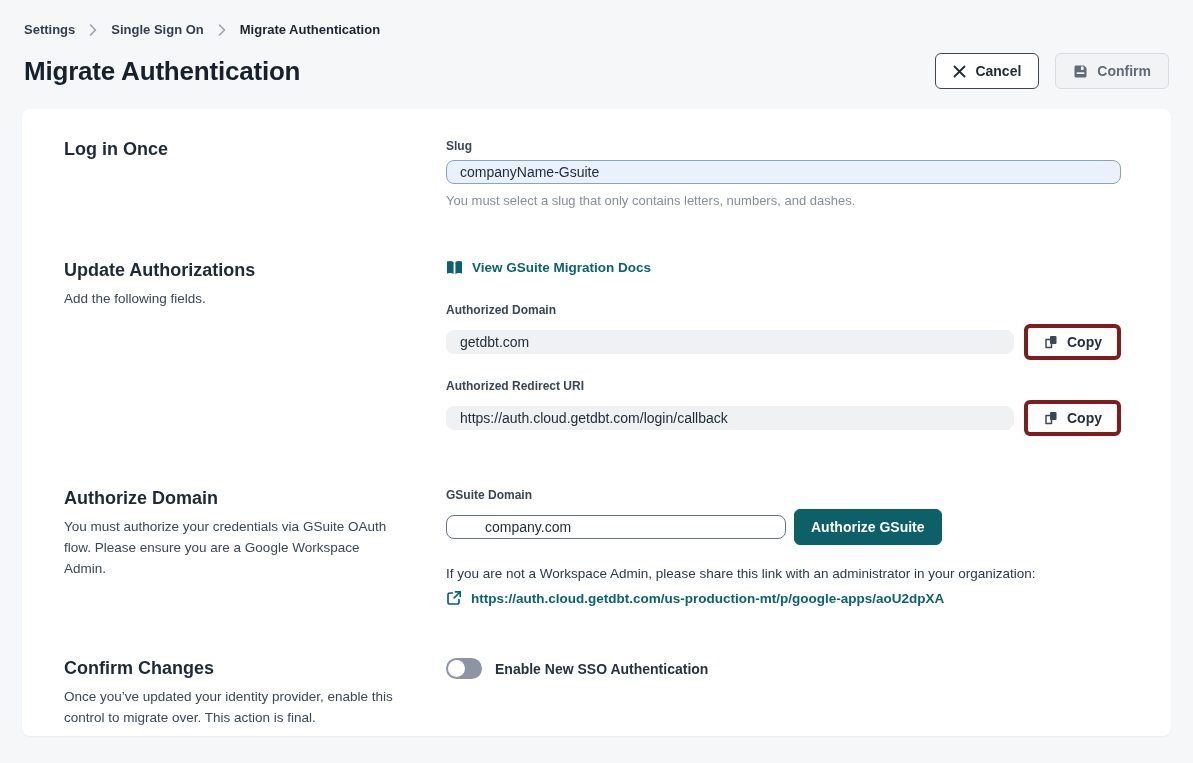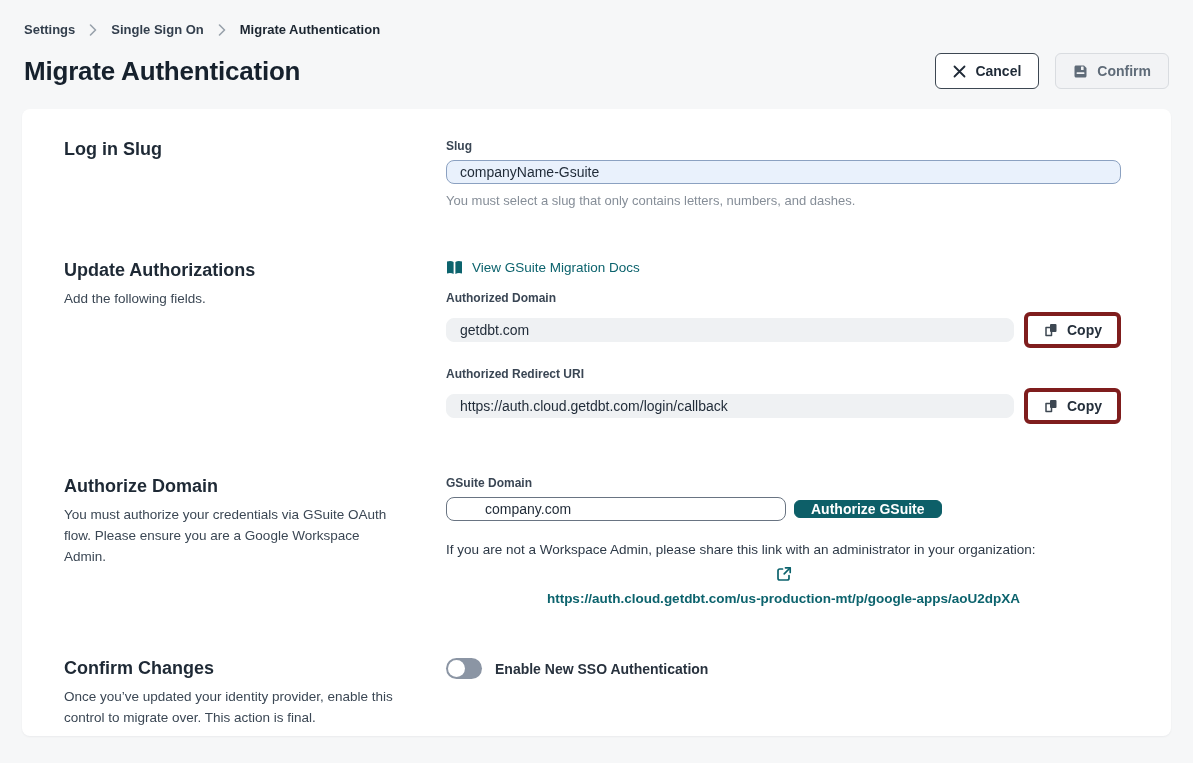--- a/index.html
+++ b/index.html
@@ -31,37 +31,37 @@
   .row + .row { margin-top: 52px; }
   .section-heading { font-size: 18px; font-weight: 700; color: #1e2935; }
   .section-desc { font-size: 13.5px; color: #3b4754; line-height: 1.55; max-width: 332px; margin-top: 8px; }
   .field-label { font-size: 12px; font-weight: 700; color: #3a4654; margin-bottom: 7px; }
   .text-input { width: 100%; height: 24px; border-radius: 8px; font-size: 14px; color: #1f2a37;
                 padding: 0 13px; font-family: "Liberation Sans", sans-serif; outline: none; }
   .slug-input { background: #e9f1fc; border: 1px solid #8ba1c1; }
   .help-text { font-size: 13px; color: #868e98; margin-top: 9px; }
   
   .docs-link { display: inline-flex; align-items: center; gap: 9px; color: #0c636d;
-               font-size: 13.5px; font-weight: 400; cursor: pointer; margin-bottom: 16px; }
+               font-size: 13.5px; font-weight: 700; cursor: pointer; margin-bottom: 28px; }
   
   .copy-row { display: flex; align-items: center; gap: 10px; }
   .readonly-input { flex: 1; background: #eff1f3; border: 1px solid #eff1f3; }
   .btn-copy { background: #ffffff; border: 4px solid #7f1d1d; color: #242f3b; height: 36px;
               padding: 0 15px; font-size: 14px; font-weight: 600; border-radius: 6px;
               display: inline-flex; align-items: center; gap: 8px; cursor: pointer;
               font-family: "Liberation Sans", sans-serif; }
   .field-group + .field-group { margin-top: 19px; }
   
   .authorize-row { display: flex; align-items: center; gap: 8px; }
   .gsuite-input { width: 340px; background: #ffffff; border: 1px solid #697482; padding-left: 38px; }
-  .btn-authorize { background: #0d5f68; border: 1px solid #0d5f68; color: #ffffff; height: 18px;
+  .btn-authorize { background: #0d5f68; border: 1px solid #0d5f68; color: #ffffff; height: 36px;
                    padding: 0 16px; font-size: 14px; font-weight: 700; border-radius: 6px;
                    cursor: pointer; font-family: "Liberation Sans", sans-serif; }
   .admin-note { font-size: 13.5px; color: #2d3947; margin-top: 21px; }
-  .share-row { display: flex; align-items: center; gap: 9px; margin-top: 9px; flex-direction: column; }
+  .share-row { display: flex; align-items: center; gap: 9px; margin-top: 9px; }
   .share-link { font-size: 13.5px; font-weight: 700; color: #0c636d; cursor: pointer; text-decoration: none; }
   
   .toggle-row { display: flex; align-items: center; gap: 13px; }
   .toggle { width: 36px; height: 21px; border-radius: 11px; background: #8b95a4; position: relative;
             cursor: pointer; flex: 0 0 auto; }
   .toggle-knob { position: absolute; left: 2px; top: 2px; width: 17px; height: 17px;
                  border-radius: 50%; background: #ffffff; }
   .toggle-label { font-size: 14px; font-weight: 700; color: #28323e; }
   .icon { display: inline-flex; align-items: center; justify-content: center; }
 </style>
@@ -107,21 +107,21 @@
         <span>Confirm</span>
       </button>
     </div>
   </div>
 </div>
 
 <div class="card">
 
   <div class="row">
     <div>
-      <h2 class="section-heading">Log in Slug</h2>
+      <h2 class="section-heading">Log in Once</h2>
     </div>
     <div>
       <div class="field-label">Slug</div>
       <input class="text-input slug-input" type="text" value="companyName-Gsuite" style="">
       <div class="help-text">You must select a slug that only contains letters, numbers, and dashes.</div>
     </div>
   </div>
 
   <div class="row">
     <div>

